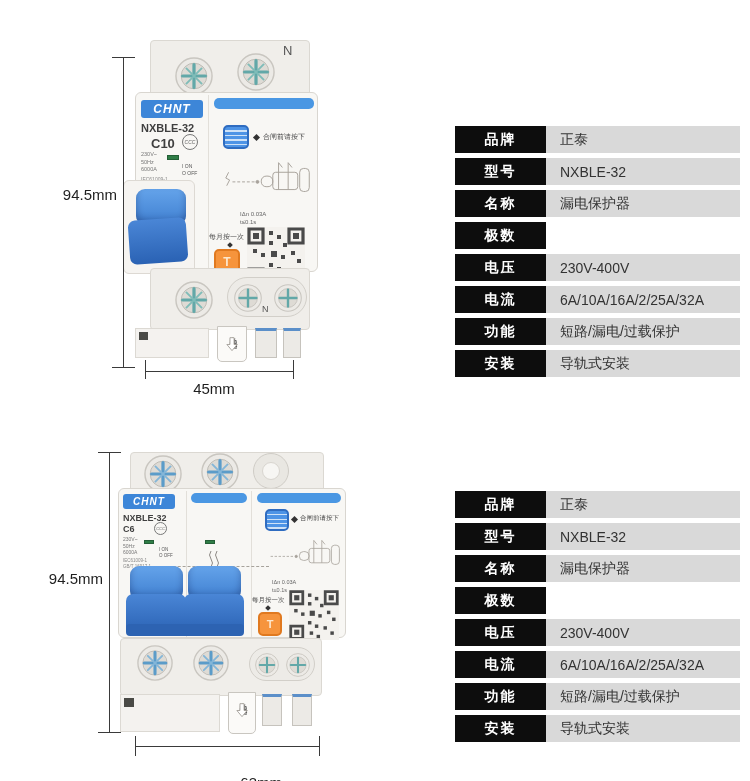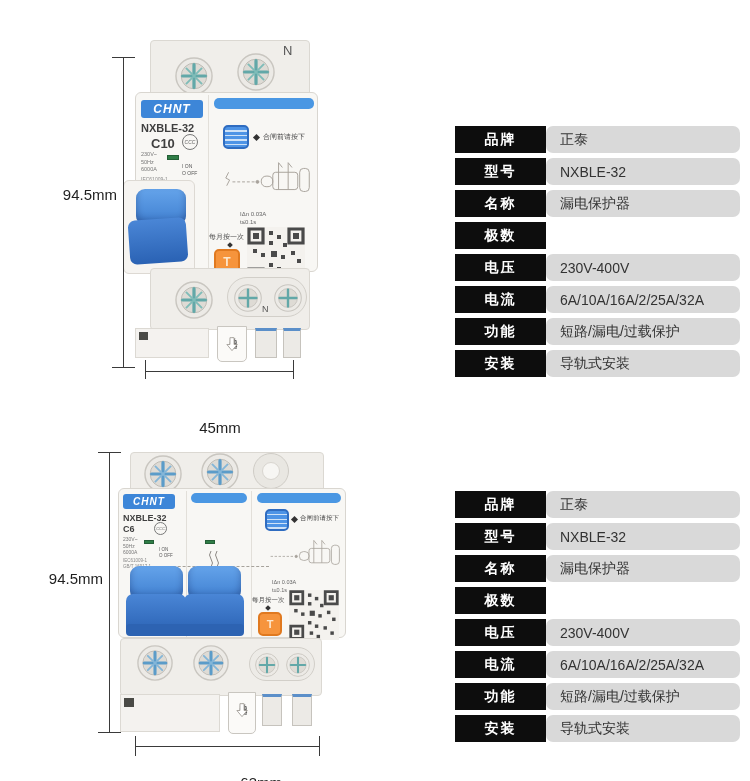--- a/index.html
+++ b/index.html
@@ -9,33 +9,33 @@
   .abs{position:absolute;}
 
   
   .spec-table{position:absolute;left:455px;width:285px;display:flex;flex-direction:column;gap:5px;}
   #table1{top:126px;}
   #table2{top:491px;}
   .spec-row{display:flex;height:27px;}
   .spec-label{width:91px;background:#0d0d0d;color:#ffffff;font-size:14px;font-weight:bold;
     display:flex;align-items:center;justify-content:center;letter-spacing:2px;}
   .spec-value{flex:1;background:#d9d9d9;color:#333333;font-size:14px;
-    display:flex;align-items:center;padding-left:14px;border-radius:7px;}
+    display:flex;align-items:center;padding-left:14px;}
 
   
   .dim-line{position:absolute;background:#3a3a3a;}
   .dim-text{position:absolute;color:#1f1f1f;font-size:15px;}
   #dim1-v{left:123px;top:57px;width:1px;height:310px;}
   #dim1-vt{left:112px;top:57px;width:23px;height:1px;}
   #dim1-vb{left:112px;top:367px;width:23px;height:1px;}
   #dim1-vlabel{left:42px;top:186px;width:75px;text-align:right;}
   #dim1-h{left:145px;top:371px;width:149px;height:1px;}
   #dim1-hl{left:145px;top:360px;width:1px;height:19px;}
   #dim1-hr{left:293px;top:360px;width:1px;height:19px;}
-  #dim1-hlabel{left:170px;top:380px;width:100px;text-align:center;margin-top:39px;}
+  #dim1-hlabel{left:164px;top:380px;width:100px;text-align:center;}
   #dim2-v{left:109px;top:452px;width:1px;height:280px;}
   #dim2-vt{left:98px;top:452px;width:23px;height:1px;}
   #dim2-vb{left:98px;top:732px;width:23px;height:1px;}
   #dim2-vlabel{left:30px;top:570px;width:73px;text-align:right;}
   #dim2-h{left:135px;top:746px;width:185px;height:1px;}
   #dim2-hl{left:135px;top:736px;width:1px;height:20px;}
   #dim2-hr{left:319px;top:736px;width:1px;height:20px;}
   #dim2-hlabel{left:172px;top:774px;width:110px;text-align:right;}
 
   

